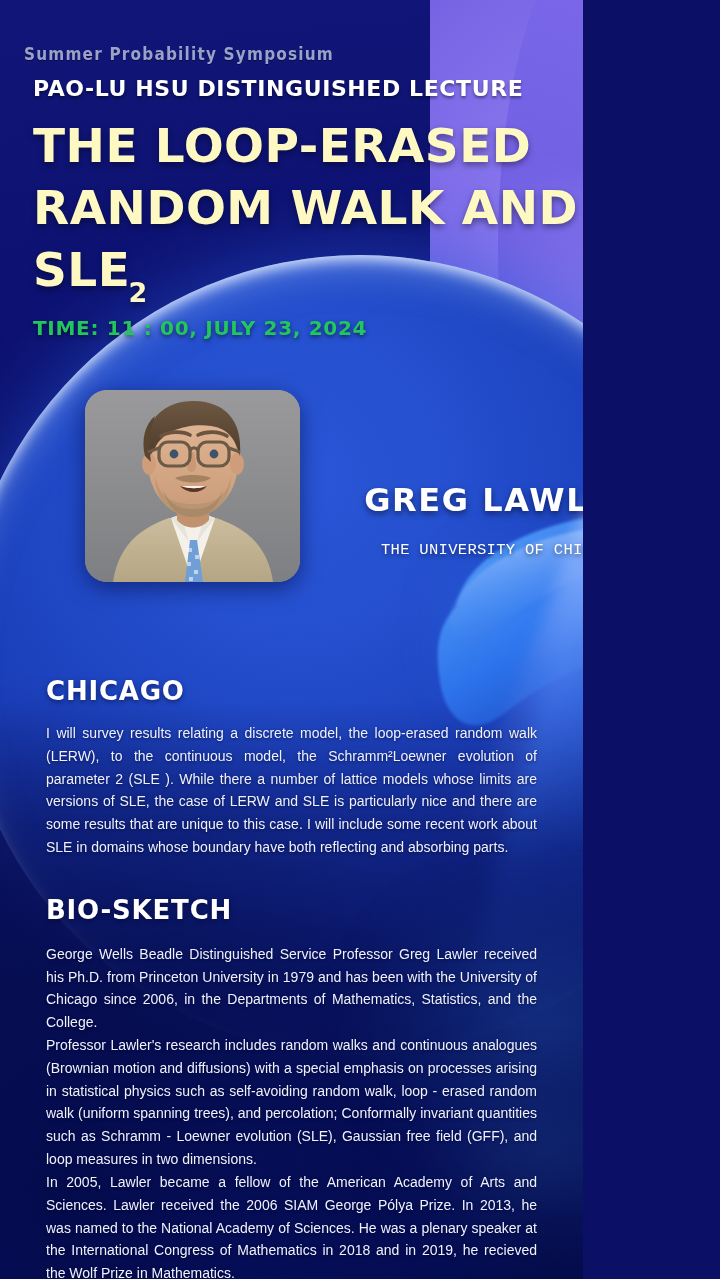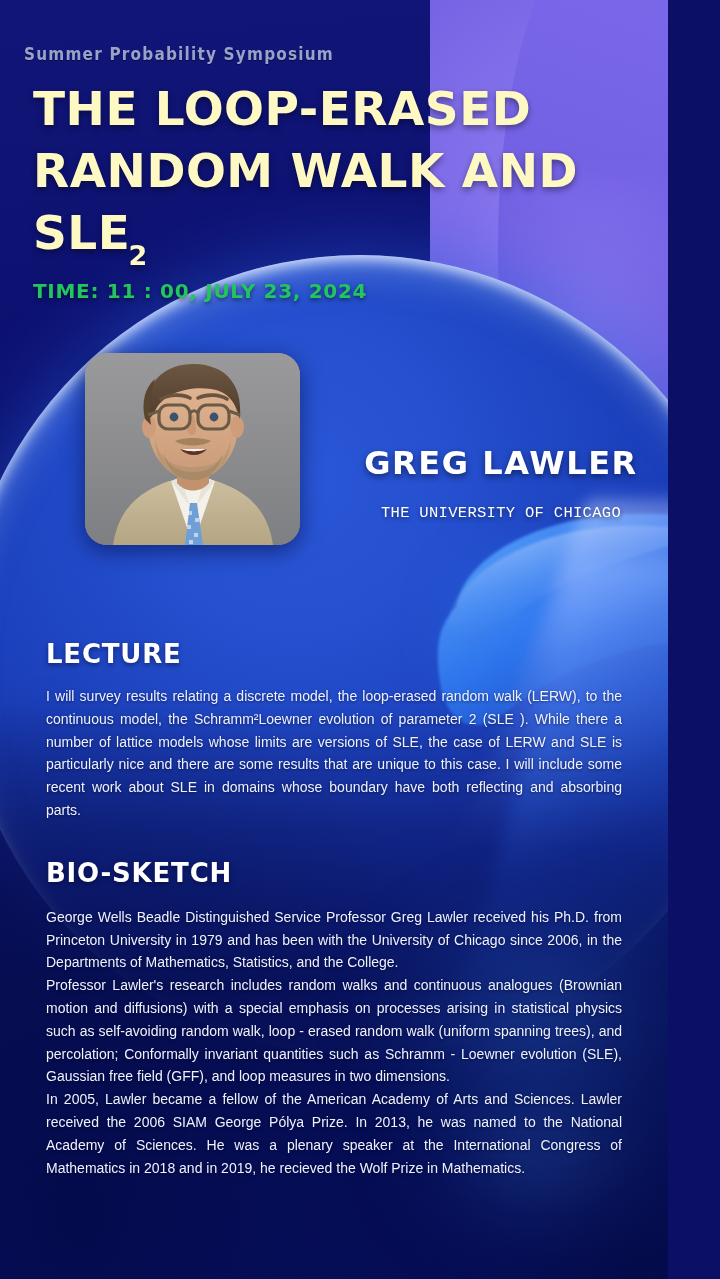--- a/index.html
+++ b/index.html
@@ -4,21 +4,21 @@
 <style>
   * { margin:0; padding:0; box-sizing:border-box; }
   html,body{ background:#0b1066; }
   body{
     font-family:"Liberation Sans", sans-serif;
     -webkit-font-smoothing:antialiased;
   }
 
   .poster{
     position:relative;
-    width:668px;
+    width:583px;
     height:1279px;
     overflow:hidden;
     background:#0c1170;
     isolation:isolate;
   }
 
   
   .bg-base{
     position:absolute; inset:0;
     background:
@@ -324,20 +324,21 @@
   <div class="ribbon-edge"></div>
 
   <div class="haze-bl"></div>
   <div class="haze-bl2"></div>
   <div class="vignette"></div>
 
   <div class="content">
 
     <div class="hdr">
       <div class="eyebrow">Summer Probability Symposium</div>
+      <div class="kicker">PAO-LU HSU DISTINGUISHED LECTURE</div>
       <div class="title">
         <div>THE LOOP-ERASED</div>
         <div><span>RANDOM WALK AND SLE</span><span class="sub2">2</span></div>
       </div>
       <div class="meta">
         <div>TIME: 11 : 00, JULY 23, 2024</div>
       </div>
     </div>
 
     <div class="speaker-zone">
@@ -414,21 +415,21 @@
           <path d="M113 45 C 121 41, 134 41, 142 46" stroke="#6a5440" stroke-width="3.6" fill="none" stroke-linecap="round"></path>
         </svg>
       </div>
       <div class="speaker-name">GREG LAWLER</div>
       <div class="speaker-affil">THE UNIVERSITY OF CHICAGO</div>
     </div>
 
     <div class="sections">
 
       <div class="sec-abstract">
-        <div class="sec-head">LECTURE</div>
+        <div class="sec-head">CHICAGO</div>
         <div class="sec-body">
           <p>I will survey results relating a discrete model, the loop-erased random walk (LERW), to the continuous model, the Schramm²Loewner evolution of parameter 2 (SLE ).  While there a number of lattice models whose limits are versions of SLE, the case of LERW and SLE  is particularly nice and there are some results that are unique to this case.  I will include some recent work about SLE  in domains whose boundary have both reflecting and absorbing parts.</p>
         </div>
       </div>
 
       <div class="sec-bio">
         <div class="sec-head">BIO-SKETCH</div>
         <div class="sec-body">
           <p>George Wells Beadle Distinguished Service Professor Greg Lawler received his Ph.D. from Princeton University in 1979 and has been with the University of Chicago since 2006, in the Departments of Mathematics, Statistics, and the College.</p>
           <p>Professor Lawler's research includes random walks and continuous analogues (Brownian motion and diffusions) with a special emphasis on processes arising in statistical physics such as self-avoiding random walk, loop - erased random walk (uniform spanning trees), and percolation; Conformally invariant quantities such as Schramm - Loewner evolution (SLE), Gaussian free field (GFF), and loop measures in two dimensions.</p>

